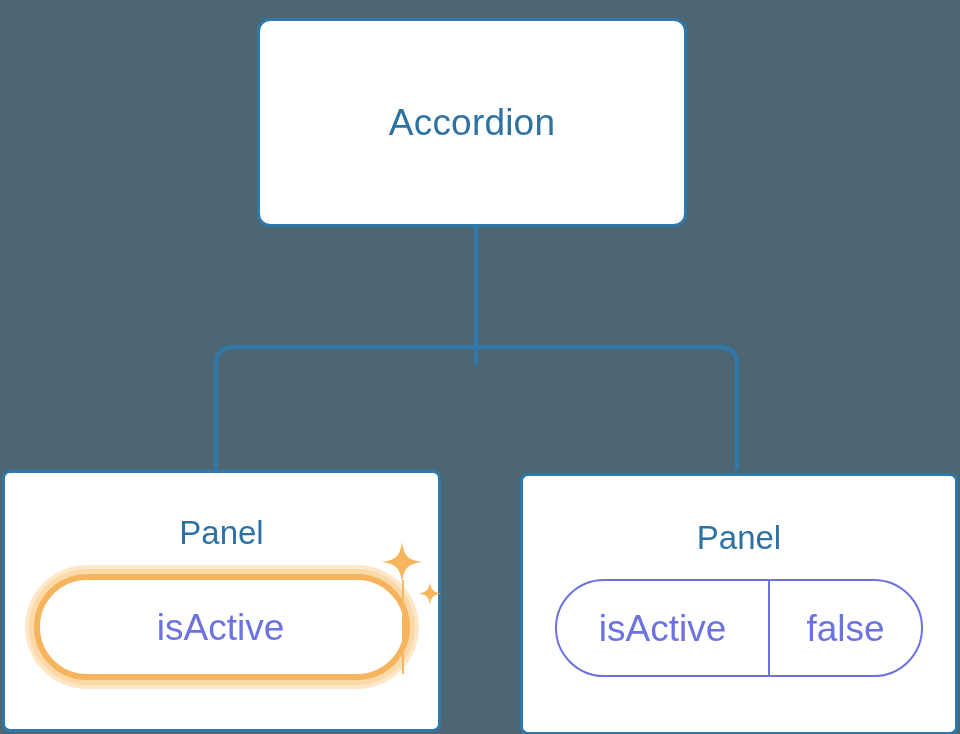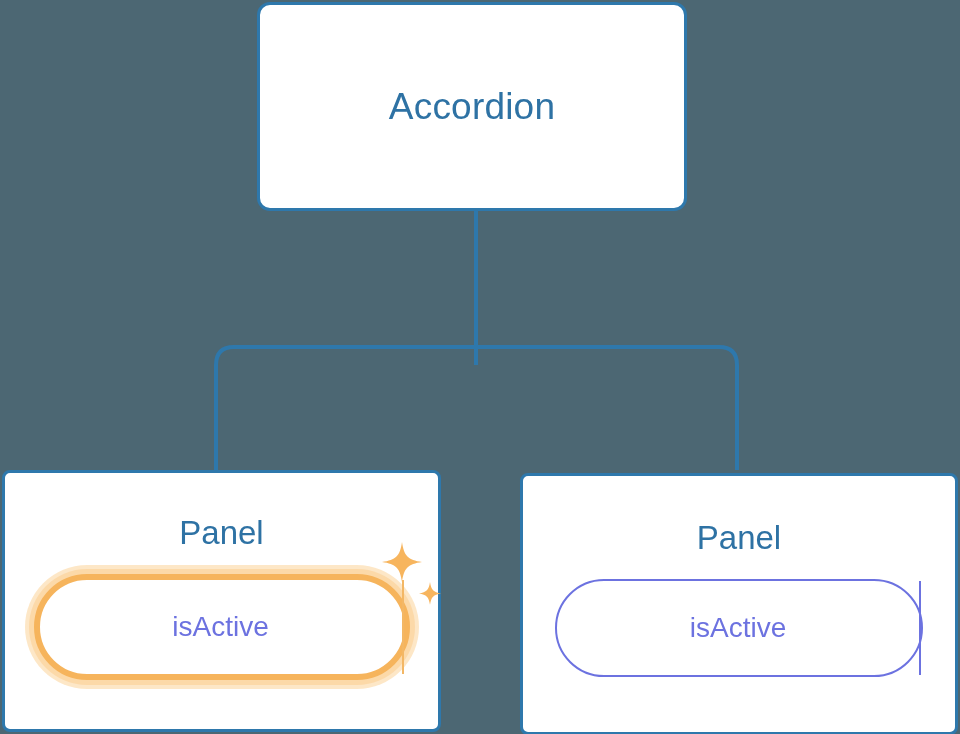--- a/index.html
+++ b/index.html
@@ -32,21 +32,21 @@
   
   .node {
     position: absolute;
     background: #ffffff;
     border: 3px solid #2e78ac;
     border-radius: 13px;
     box-sizing: border-box;
   }
   .node-root {
     left: 257px;
-    top: 2px;
+    top: 18px;
     width: 430px;
     height: 209px;
     display: flex;
     align-items: center;
     justify-content: center;
   }
   .node-title-root {
     color: #2e72a4;
     font-size: 37px;
     font-weight: 400;
@@ -95,21 +95,21 @@
     background: #ffffff;
   }
   .pill-cell {
     display: flex;
     align-items: center;
     justify-content: center;
     box-sizing: border-box;
   }
   .pill-key,
   .pill-val {
-    font-size: 28px;
+    font-size: 37px;
     line-height: 1;
     white-space: nowrap;
   }
 
   
   .pill-normal {
     border: 2px solid #6c72e0;
     border-radius: 49px;
     height: 98px;
     width: 368px;
@@ -208,17 +208,20 @@
   </svg>
 
   <div class="node node-panel node-panel-right">
     <div class="node-title-panel">Panel</div>
 
     <div class="pill-wrap">
       <div class="pill pill-normal">
         <div class="pill-cell">
           <span class="pill-key">isActive</span>
         </div>
+        <div class="pill-cell">
+          <span class="pill-val">false</span>
+        </div>
       </div>
     </div>
   </div>
 
 </div>
 
 </body></html>

